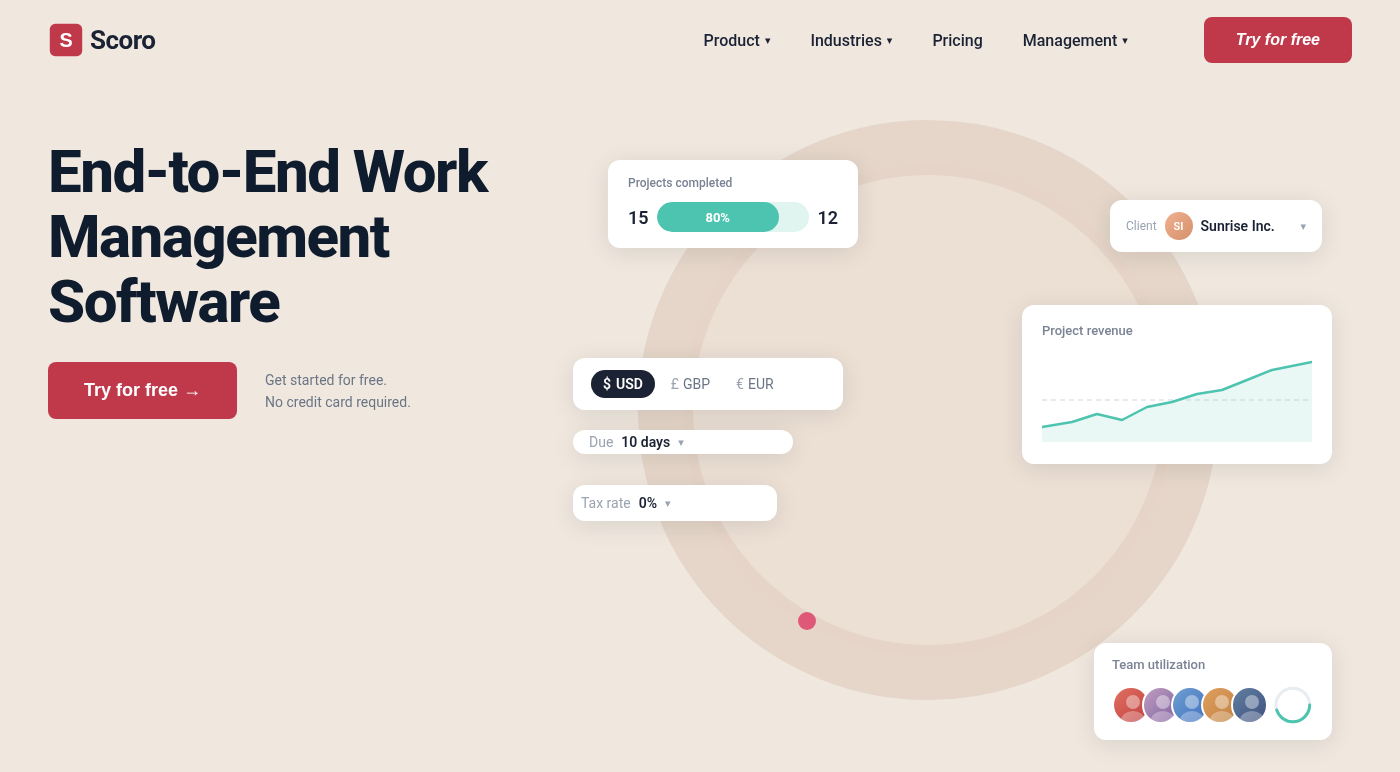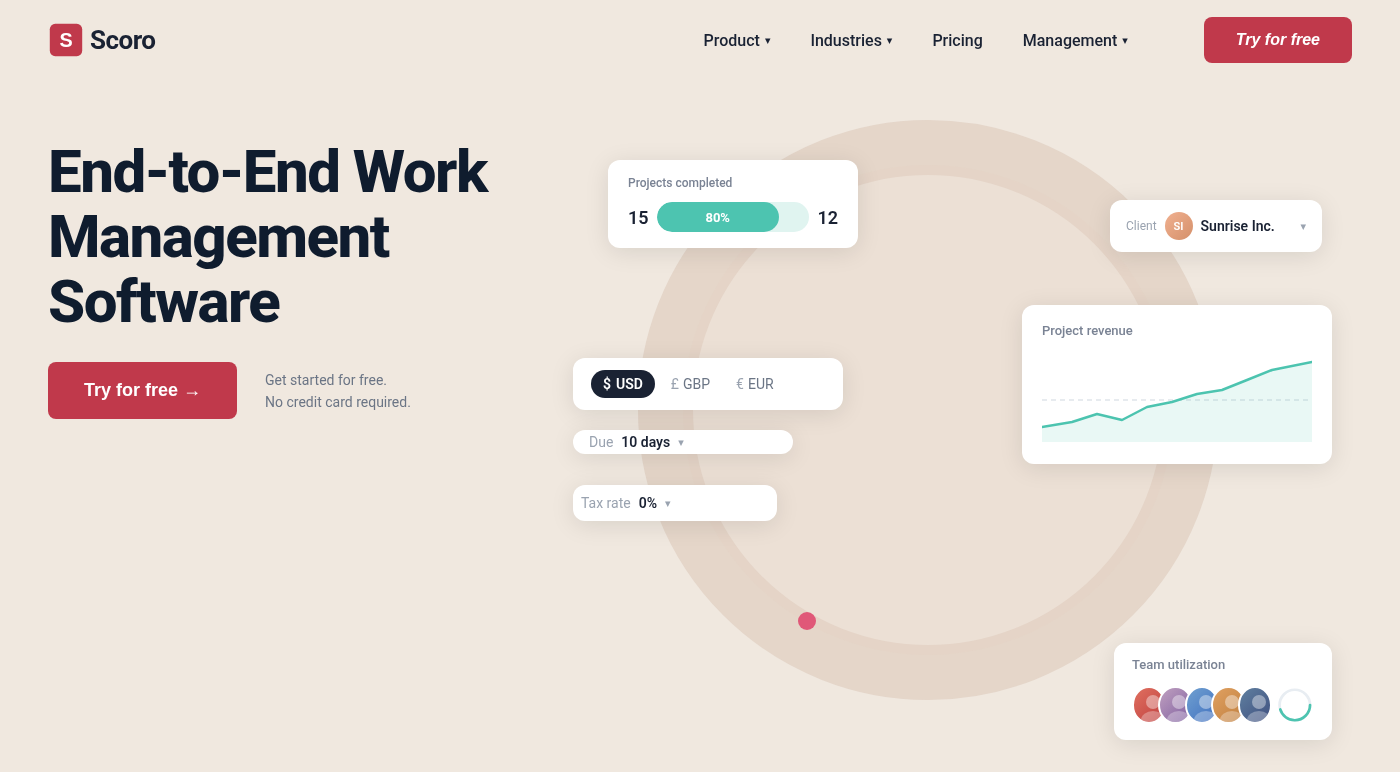--- a/index.html
+++ b/index.html
@@ -141,21 +141,21 @@
       <svg viewBox="0 0 270 90" width="270" height="90">
 
         <line x1="0" y1="48" x2="270" y2="48" stroke="#e0e5ea" stroke-width="1.5" stroke-dasharray="5,4"></line>
 
         <polyline points="0,75 30,70 55,62 80,68 105,55 130,50 155,42 180,38 205,28 230,18 270,10" fill="none" stroke="#4dc4b0" stroke-width="2.5" stroke-linejoin="round" stroke-linecap="round"></polyline>
 
         <polygon points="0,75 30,70 55,62 80,68 105,55 130,50 155,42 180,38 205,28 230,18 270,10 270,90 0,90" fill="#4dc4b0" opacity="0.12"></polygon>
       </svg>
     </div>
 
-    <div class="card" style="position:absolute;bottom:30px;right:20px;width:218px;padding:14px 18px;">
+    <div class="card" style="position:absolute;bottom:30px;right:20px;width:238px;padding:14px 18px;">
       <div style="font-size:13px;color:#7a8394;font-weight:500;margin-bottom:12px;">Team utilization</div>
       <div style="display:flex;align-items:center;">
         <div style="width:38px;height:38px;border-radius:50%;border:2px solid white;background:linear-gradient(135deg,#e07060,#c04040);overflow:hidden;">
           <svg viewBox="0 0 38 38" width="38" height="38">
               <circle cx="19" cy="14" r="7" fill="rgba(255,255,255,0.4)"></circle>
               <ellipse cx="19" cy="32" rx="12" ry="9" fill="rgba(255,255,255,0.3)"></ellipse>
             </svg>
         </div>
         <div style="width:38px;height:38px;border-radius:50%;border:2px solid white;background:linear-gradient(135deg,#c0a0c0,#8060a0);margin-left:-8px;overflow:hidden;">
           <svg viewBox="0 0 38 38" width="38" height="38">

